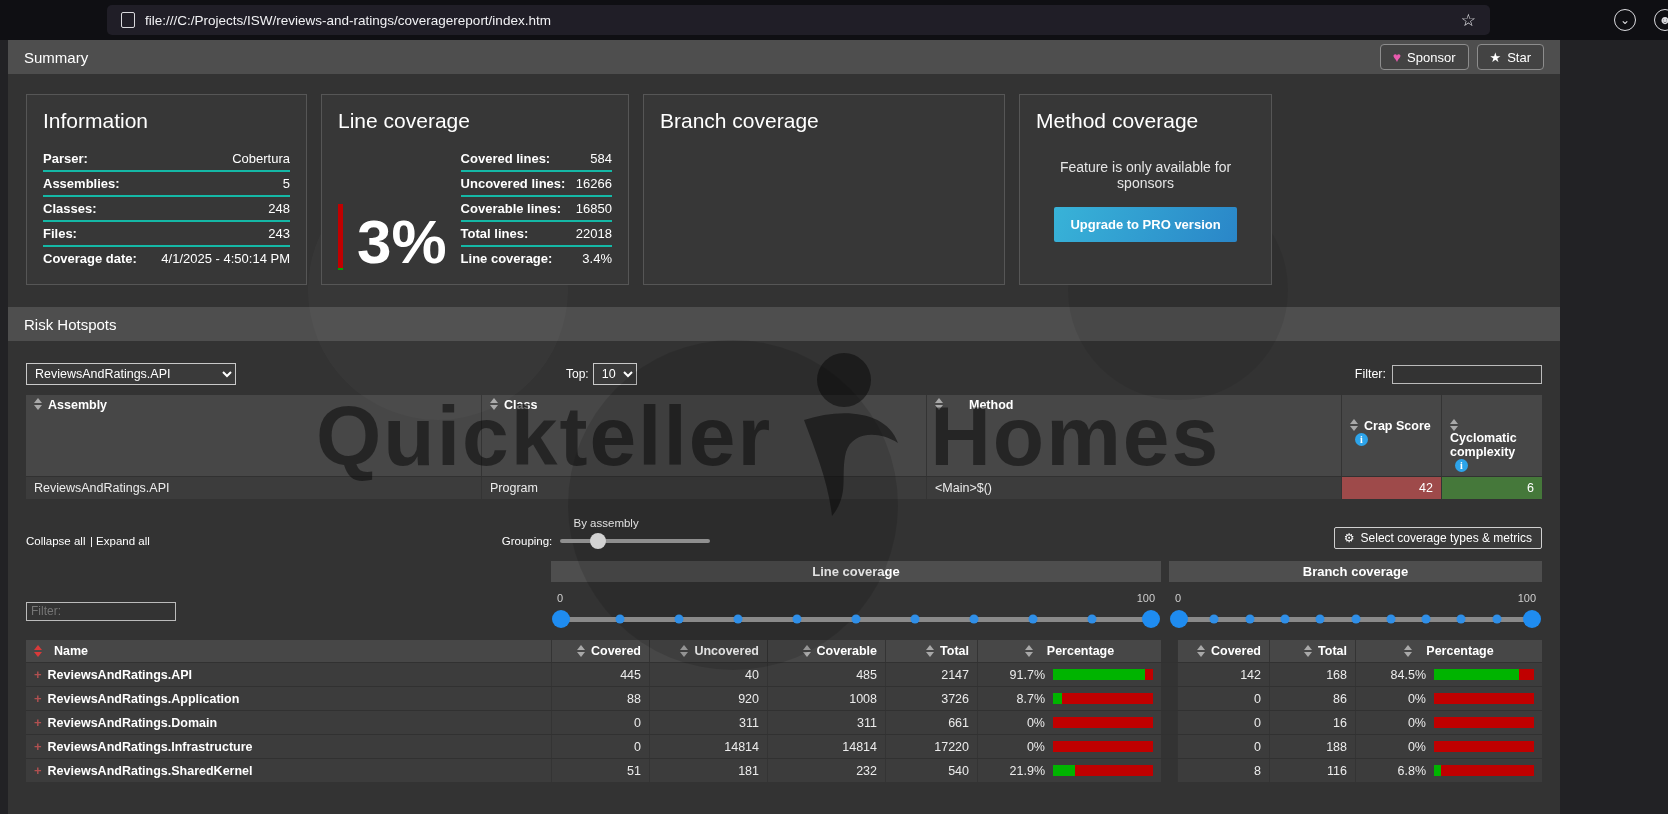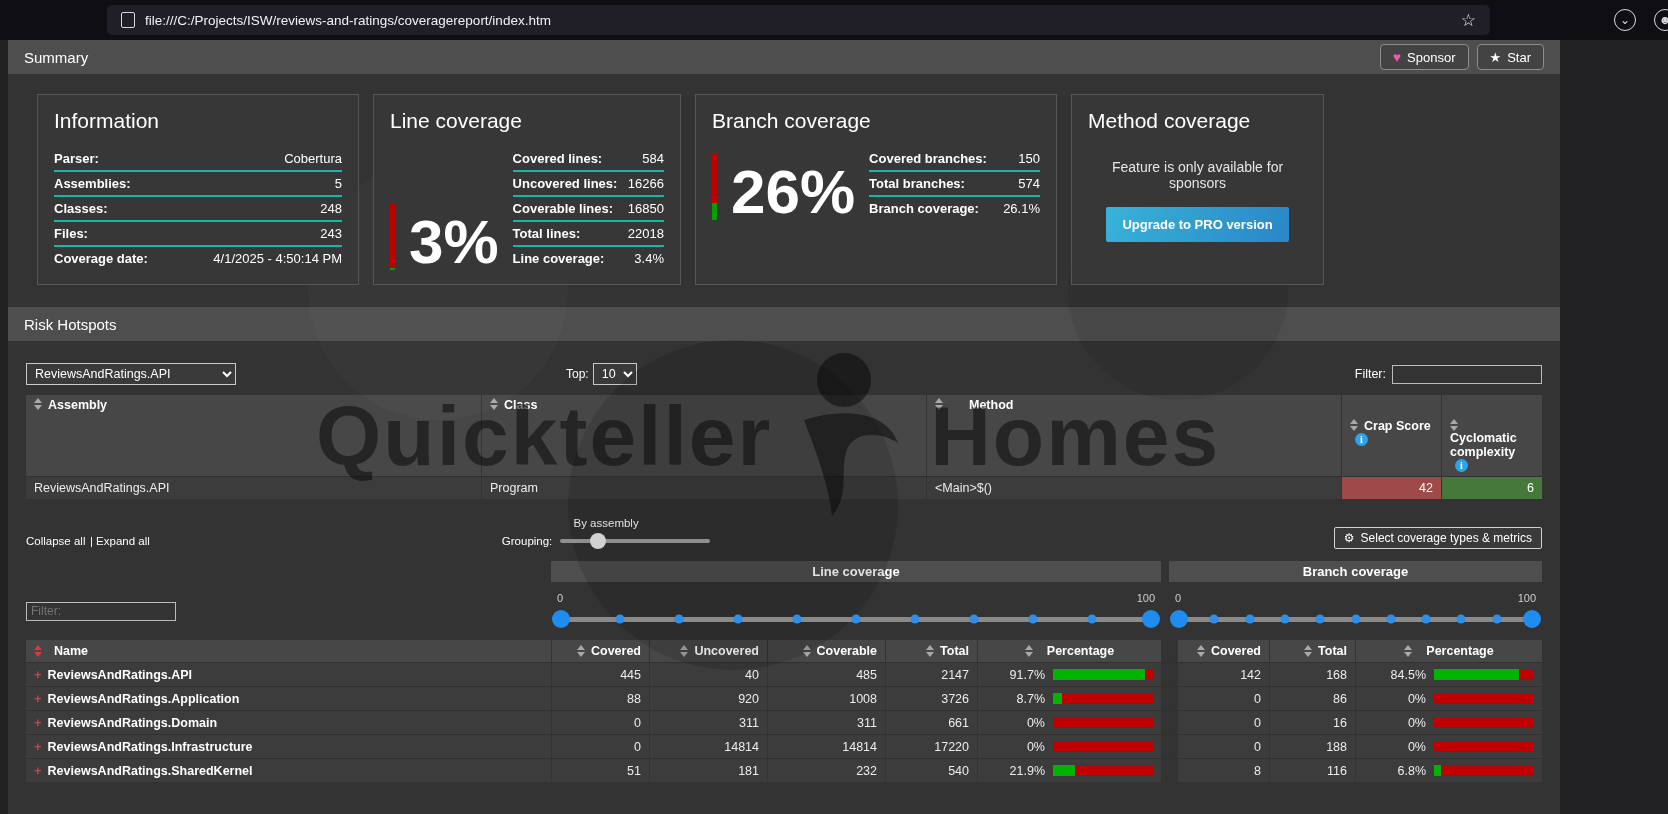--- a/index.html
+++ b/index.html
@@ -25,21 +25,21 @@
 
   
   .cards { display:flex; gap:14px; padding:20px 18px 22px 18px; }
   .card { background:#373737; border:1px solid #565656; padding:14px 16px; position:relative; overflow:hidden; }
   .card h2 { color:#fff; font-size:21px; font-weight:400; margin-bottom:14px; }
   .kv { width:100%; font-size:13px; color:#fff; }
   .kv-row { display:flex; justify-content:space-between; border-top:2px solid #14b8a6; padding:4px 0; }
   .kv-row:first-child { border-top:none; }
   .kv-row .k { font-weight:bold; white-space:nowrap; margin-right:10px; }
   .kv-row .v { text-align:right; white-space:nowrap; }
-  .card-info { width:322px;margin-left:11px; }
+  .card-info { width:281px; }
   .card-line { width:308px; }
   .card-branch { width:362px; }
   .card-method { width:253px; }
   .bigwrap { display:flex; align-items:flex-end; gap:14px; }
   .vbar { width:5px; height:66px; display:flex; flex-direction:column; }
   .vbar .r { background:#c00000; flex:1; }
   .vbar .g { background:#00a000; }
   .bigpct { color:#fff; font-size:62px; font-weight:bold; line-height:0.9; }
   .mini { flex:1; }
   .method-msg { color:#e5e5e5; font-size:14px; text-align:center; margin:26px 0 16px 0; }
@@ -217,41 +217,20 @@
             <div class="kv-row">
               <span class="k">Line coverage:</span>
               <span class="v">3.4%</span>
             </div>
           </div>
       </div>
     </div>
 
     <div class="card card-branch">
       <h2>Branch coverage</h2>
-      <div class="bigwrap">
-        <div class="vbar">
-          <div class="r"></div>
-            <div class="g" style="height: 26.1%;"></div>
-        </div>
-        <div class="bigpct">26%</div>
-        <div class="kv mini">
-            <div class="kv-row">
-              <span class="k">Covered branches:</span>
-              <span class="v">150</span>
-            </div>
-            <div class="kv-row">
-              <span class="k">Total branches:</span>
-              <span class="v">574</span>
-            </div>
-            <div class="kv-row">
-              <span class="k">Branch coverage:</span>
-              <span class="v">26.1%</span>
-            </div>
-          </div>
-      </div>
     </div>
 
     <div class="card card-method">
       <h2>Method coverage</h2>
       <div class="method-msg">Feature is only available for sponsors</div>
       <button class="upgrade-btn">Upgrade to PRO version</button>
     </div>
   </div>
 
   <div class="secbar">

